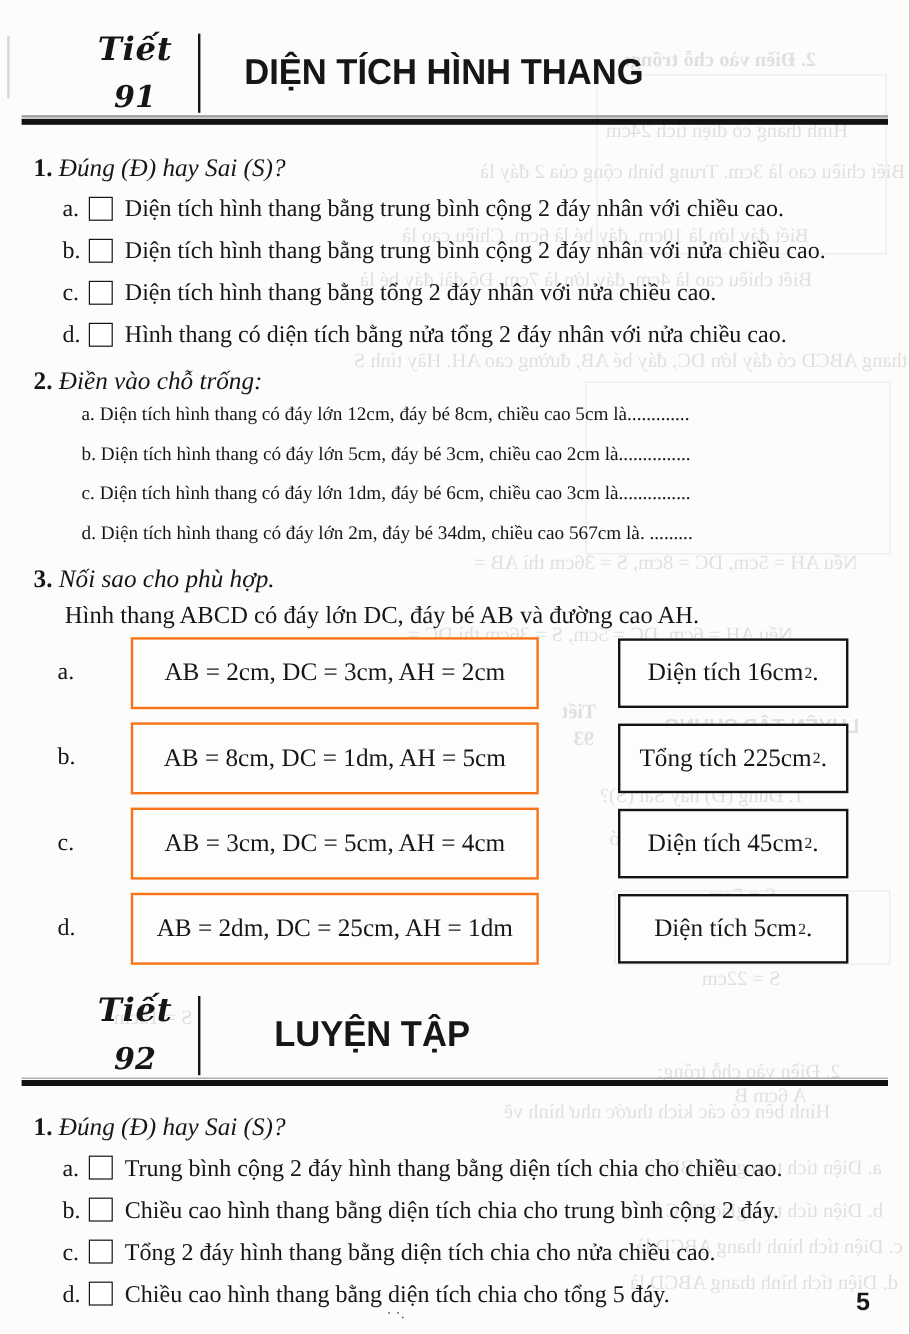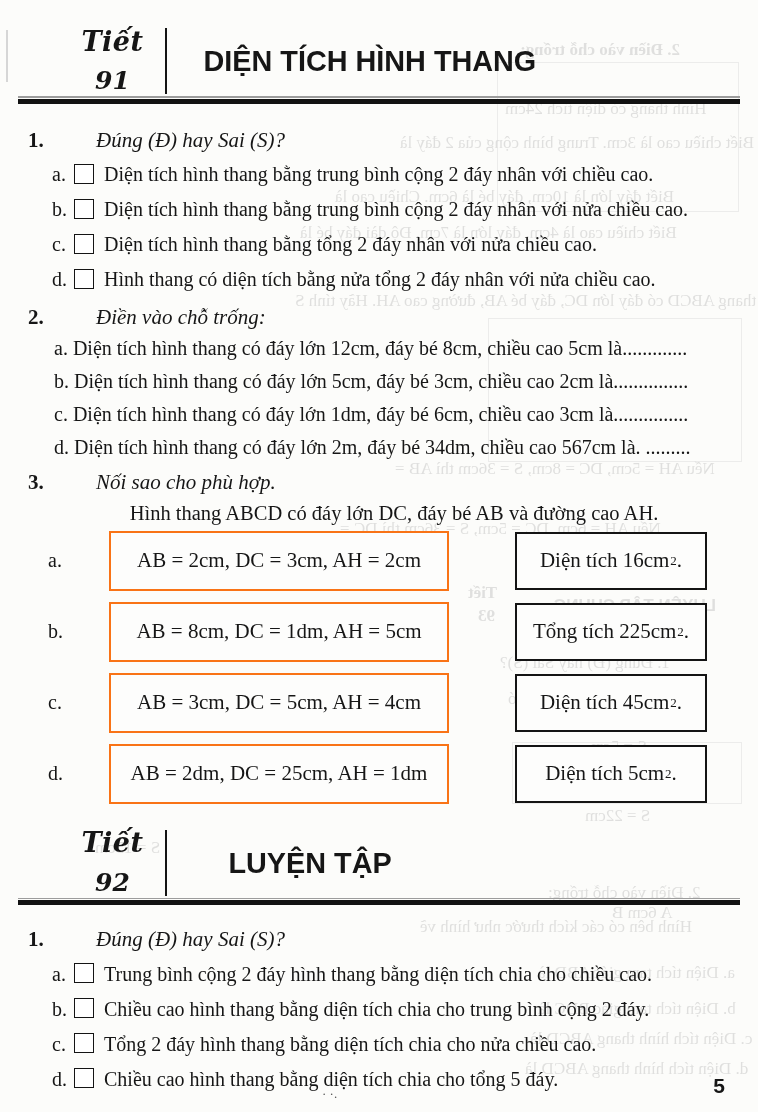--- a/index.html
+++ b/index.html
@@ -56,21 +56,21 @@
   }
   .header-title.t2 { padding-left: 64px; }
   .h-rule { margin: 2px 18px 0 18px; position: relative; z-index: 2; }
   .h-rule .thin  { height: 1.5px; background: #9c9c9c; margin-bottom: 1px; }
   .h-rule .thick { height: 5px; background: #121212; }
 
   
   .content { padding: 0 24px 0 28px; position: relative; z-index: 2; }
   .q-head { margin-top: 24px; font-size: 21px; white-space: nowrap; }
   .q-head .q-num  { font-weight: bold; font-style: normal; }
-  .q-head .q-text { font-style: italic; margin-left: 47px; }
+  .q-head .q-text { font-style: italic; }
   .q-head.mt12 { margin-top: 12px; }
   .q-head.mt8  { margin-top: 8px; }
   .q-head.mt22 { margin-top: 22px; }
 
   .tf-item {
     display: flex; align-items: center;
     margin: 9px 0 0 24px;
     height: 26px;
     font-size: 20px;
     white-space: nowrap;
@@ -78,31 +78,30 @@
   .tf-label { width: 22px; flex: 0 0 auto; }
   .checkbox {
     flex: 0 0 auto;
     width: 18px; height: 18px;
     border: 1.8px solid #141414;
     background: #fff;
     margin-right: 10px;
     margin-top: -2px;
   }
   .fill-item {
-    margin: 7px 0 0 26px;
+    margin: 7px 0 0 40px;
     height: 26px;
-    font-size: 20px;
+    font-size: 16px;
     white-space: nowrap;
   }
   .fill-item:first-of-type { margin-top: 8px; }
   .match-intro {
     margin: 7px 0 0 26px;
     font-size: 20.5px;
     white-space: nowrap;
-    text-align: center;
   }
   .match-row {
     display: flex; align-items: center;
     margin: 11px 0 0 20px;
   }
   .match-row.first { margin-top: 6px; }
   .match-label { width: 24px; font-size: 20px; flex: 0 0 auto; }
   .match-left {
     width: 336px; height: 56px;
     border: 2px solid #f97316;

